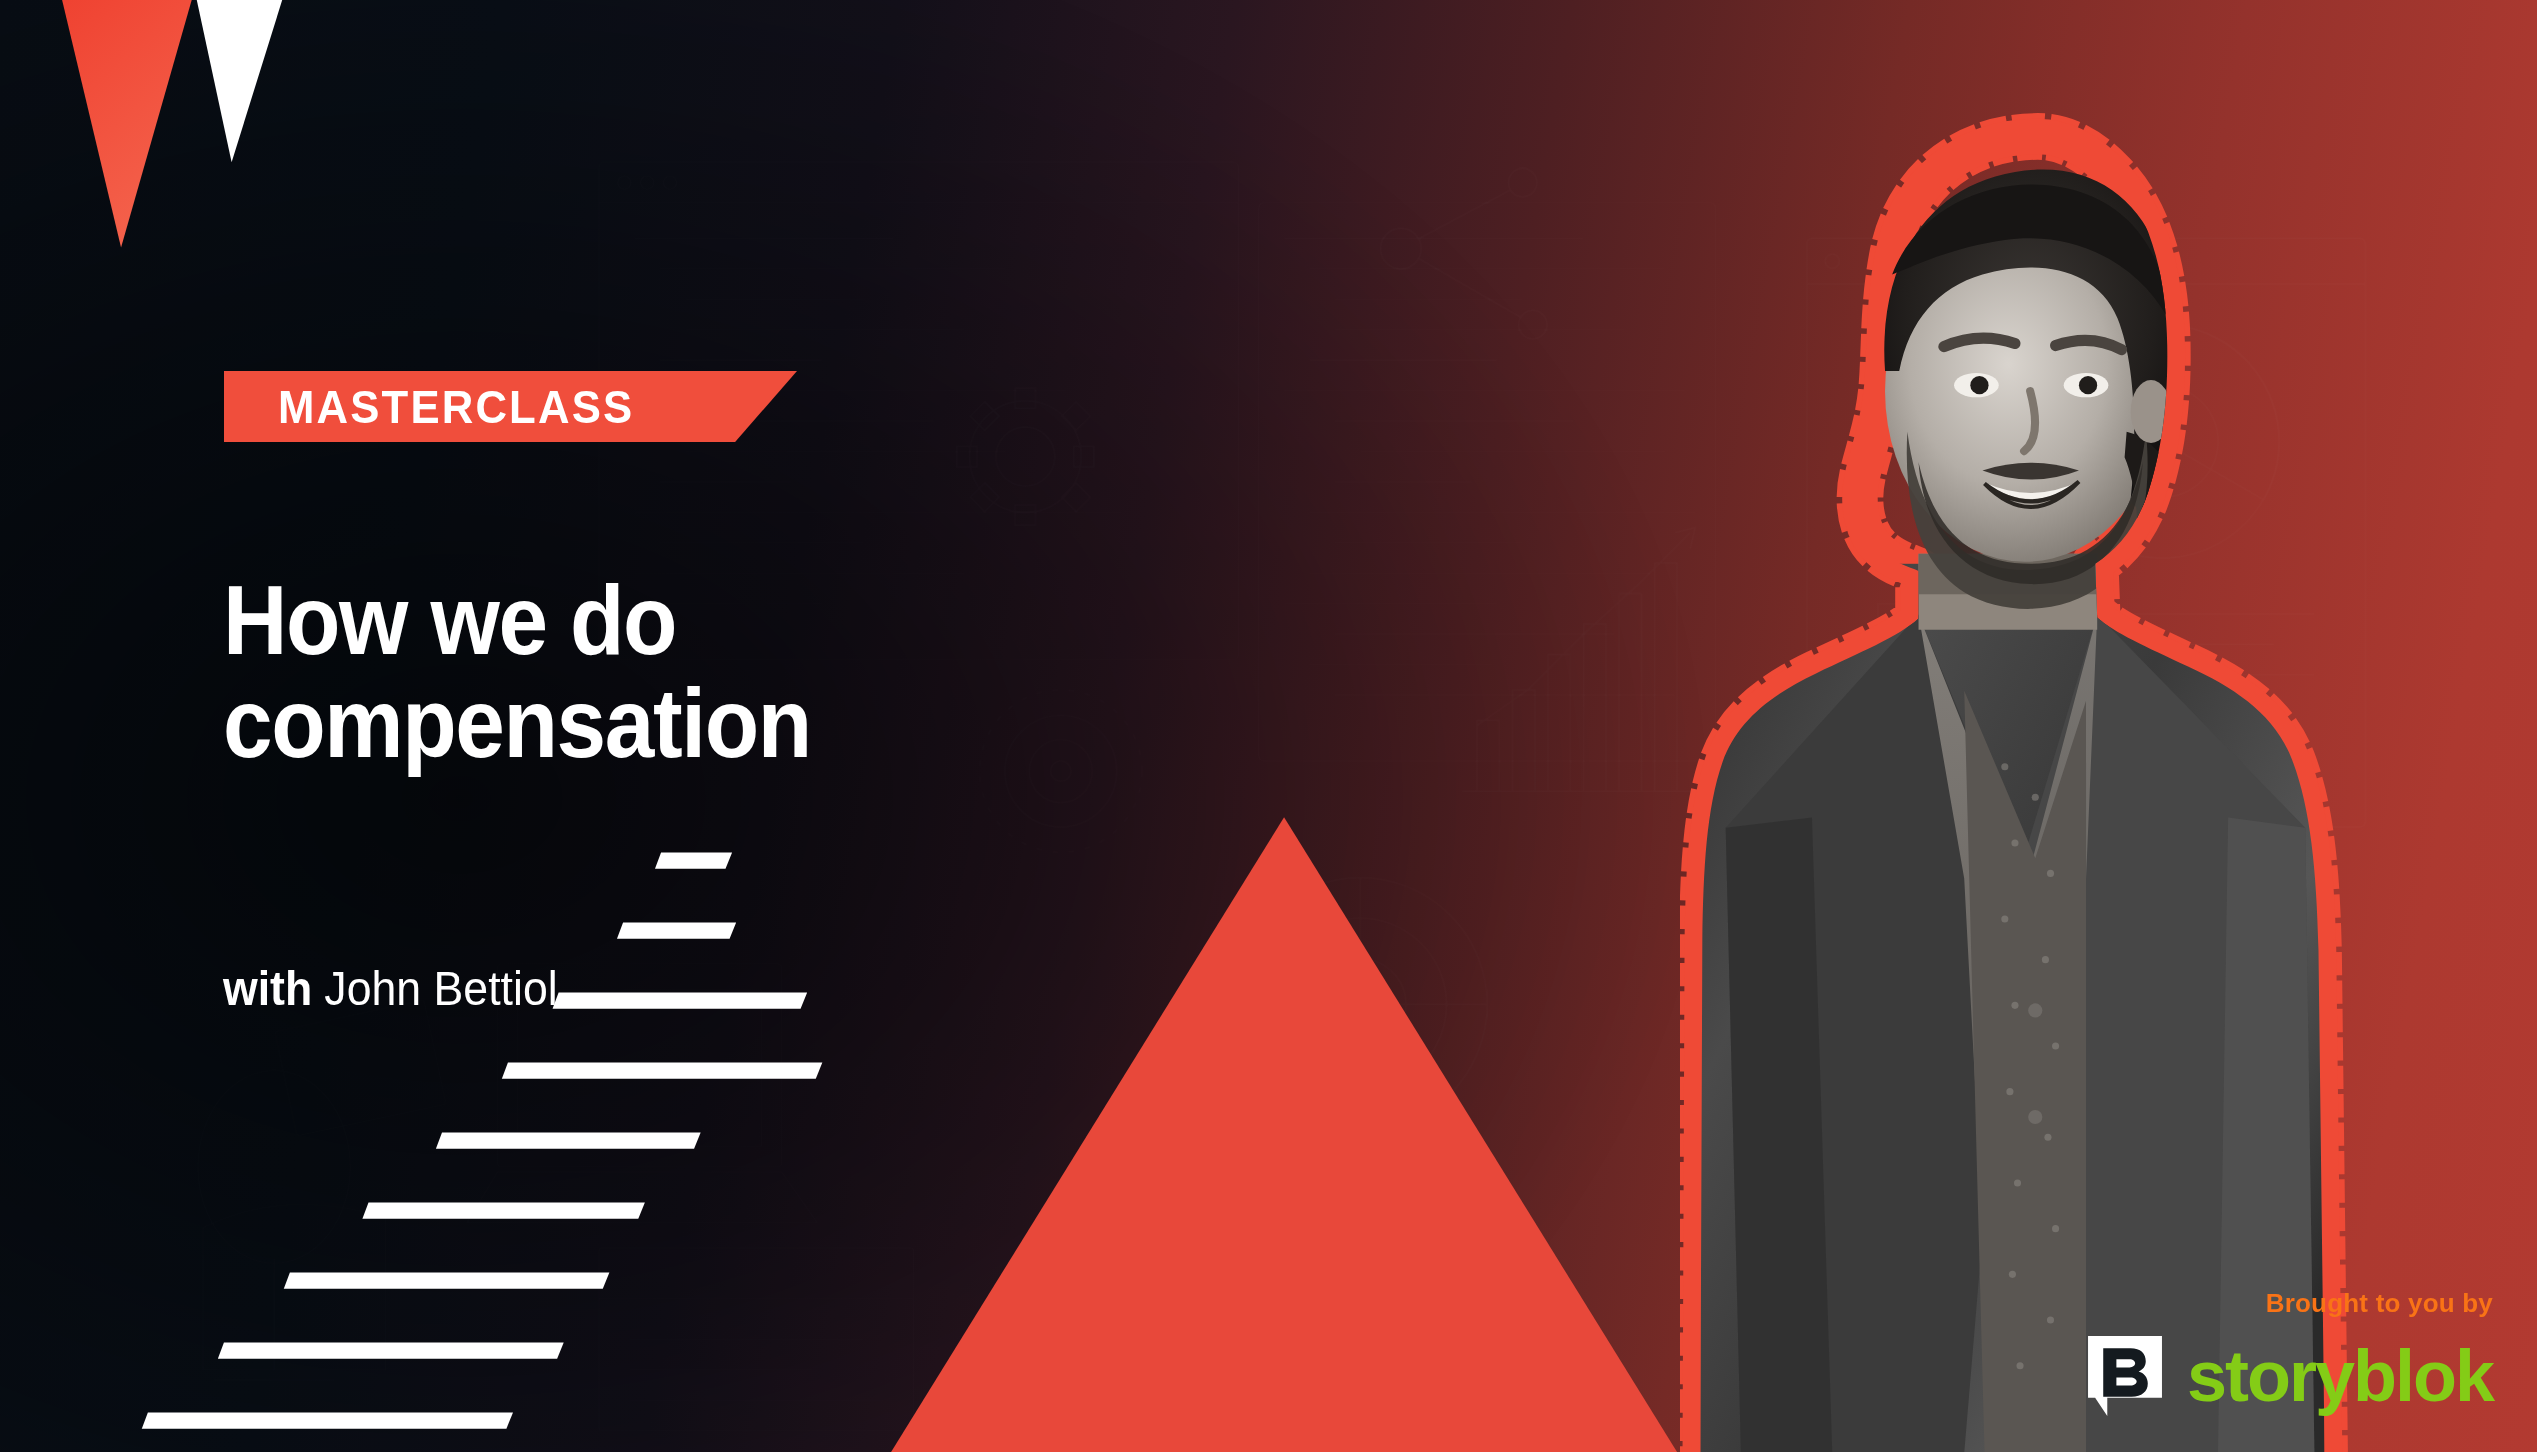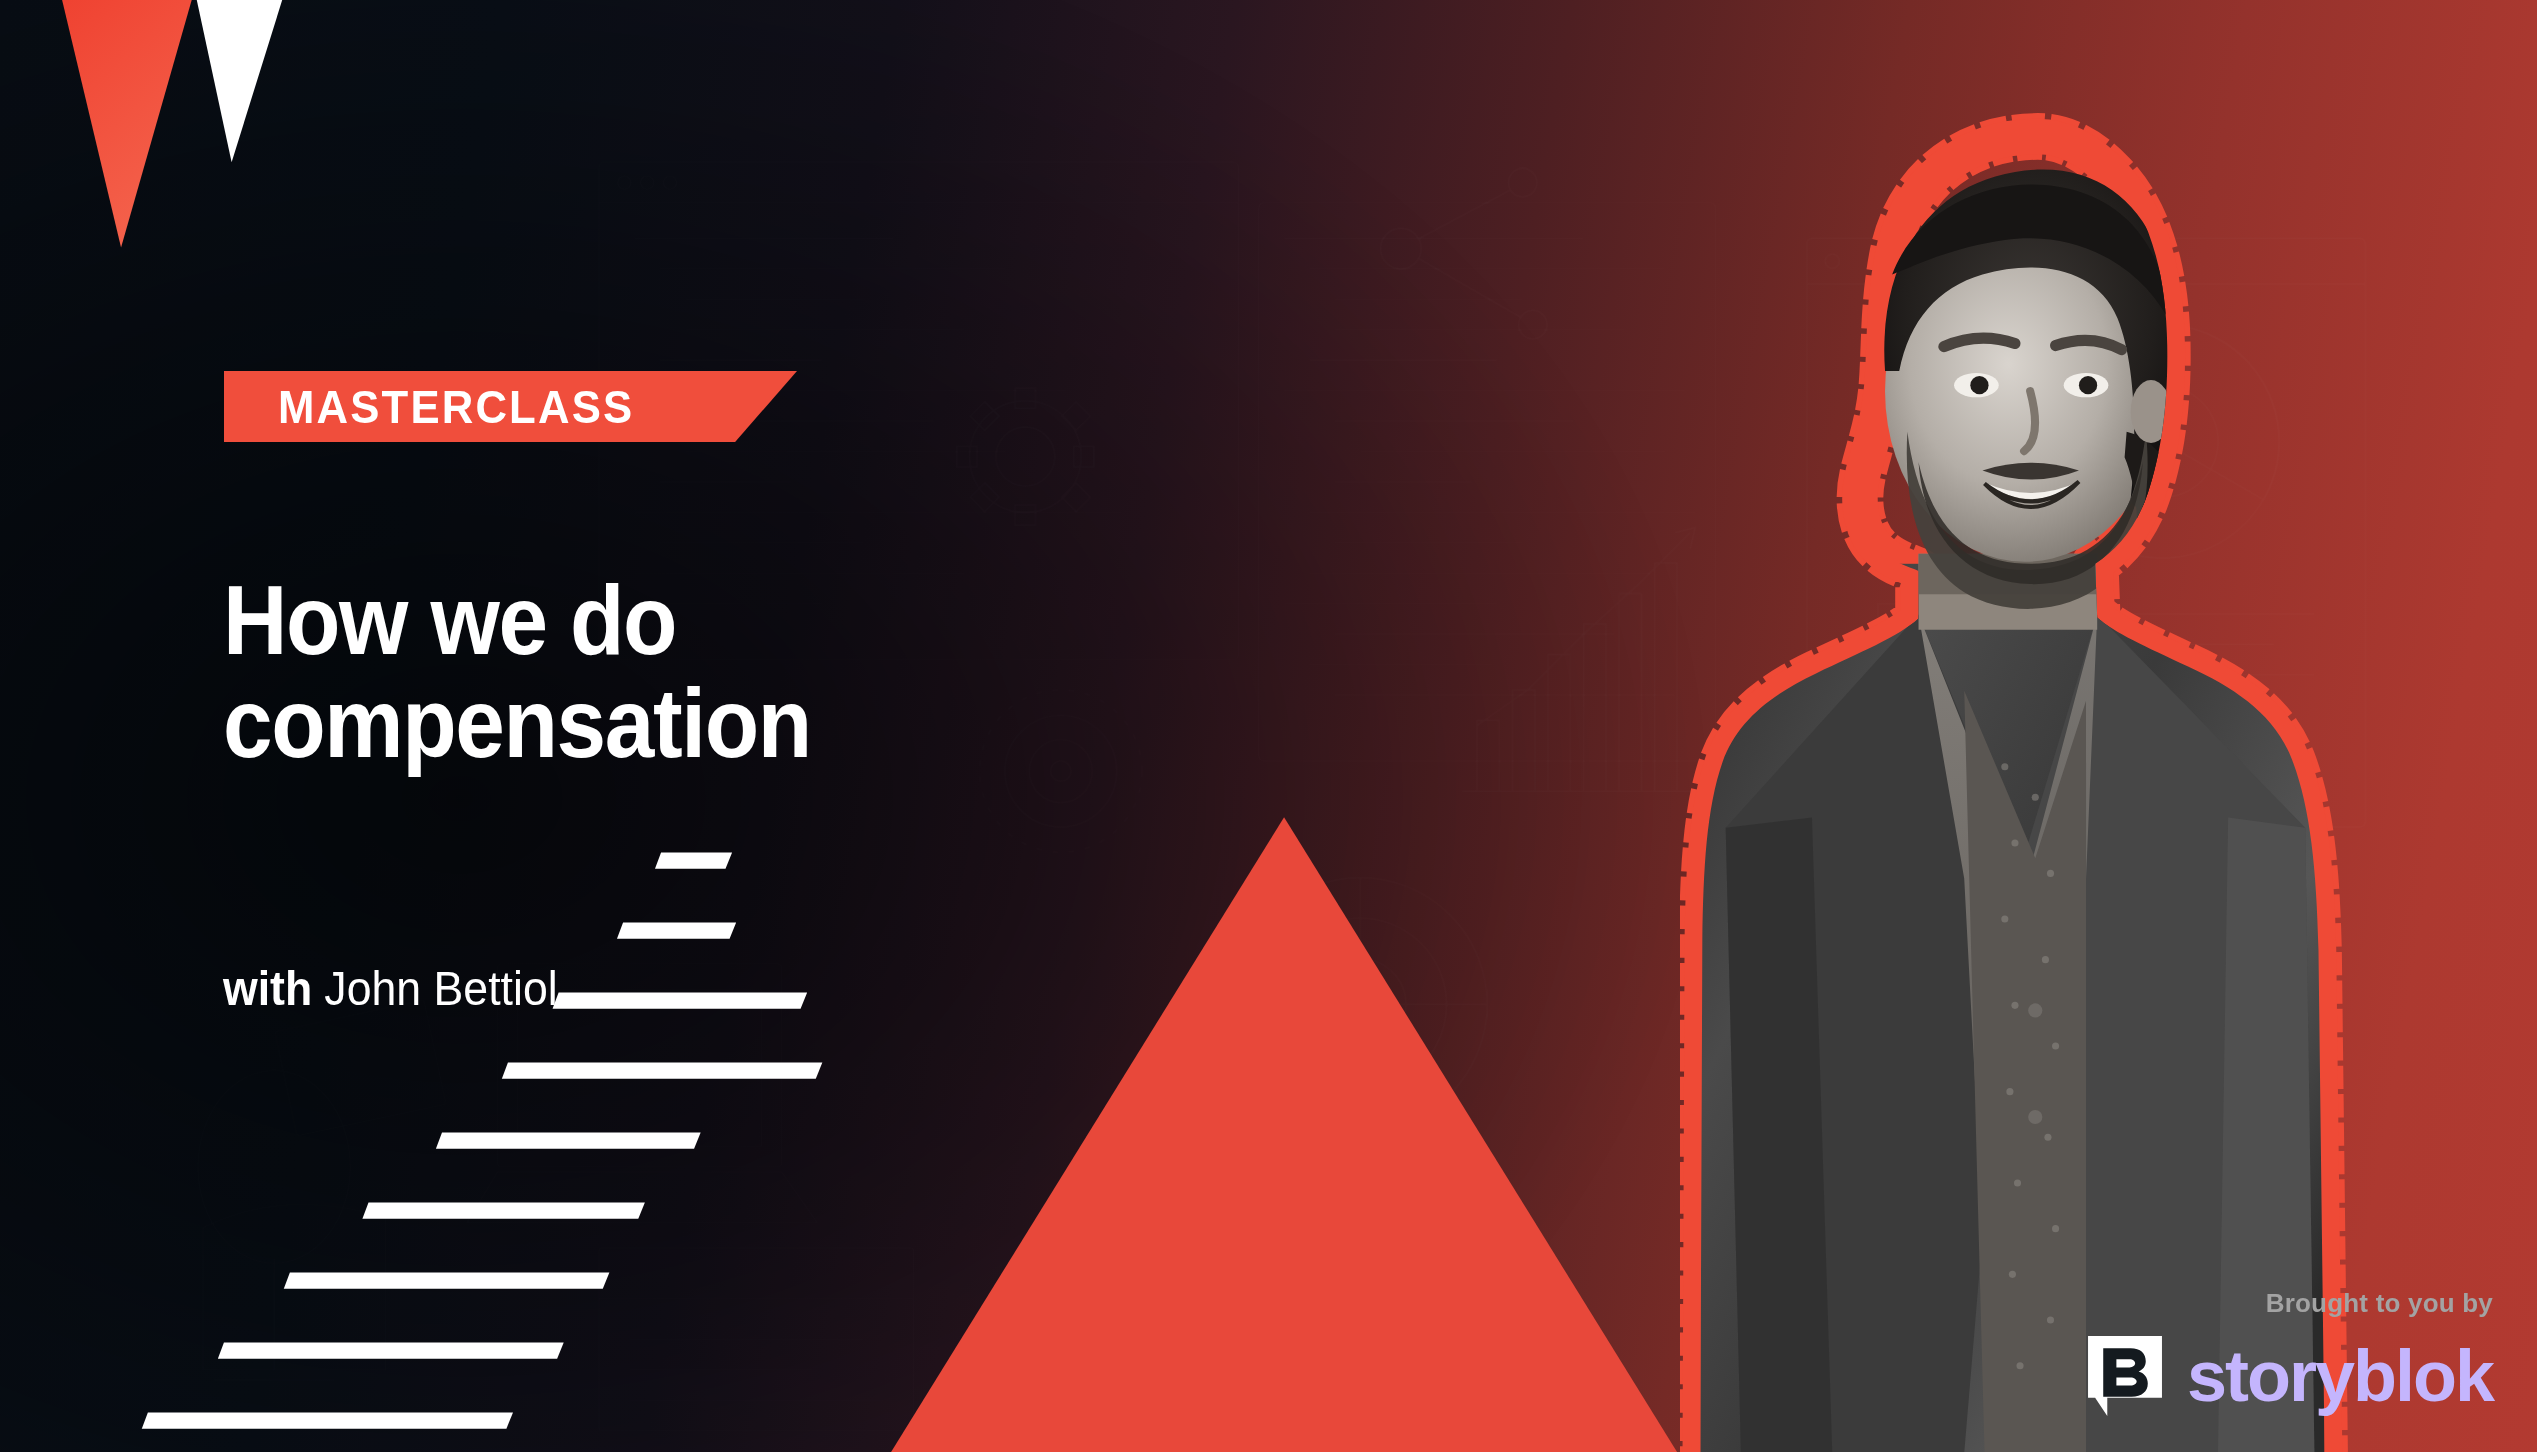--- a/index.html
+++ b/index.html
@@ -109,35 +109,35 @@
   }
   .speaker .with{ font-weight:700; }
   .speaker .name{ font-weight:400; margin-left:13px; }
 
   
   .sponsor{
     position:absolute; right:61px; bottom:36px;
     text-align:right;
   }
   .sponsor-kicker{
-    color:#a3a3a3;
+    color:#f97316;
     font-size:26px;
     font-weight:700;
     letter-spacing:0.2px;
     line-height:1;
     margin-bottom:20px;
     white-space:nowrap;
   }
   .sponsor-logo{
     display:flex; align-items:center; justify-content:flex-end; gap:17px;
   }
   .sb-mark{ width:74px; height:80px; flex:0 0 auto; }
   .sb-mark svg{ width:100%; height:100%; display:block; }
   .sb-word{
-    color:#c4b5fd;
+    color:#84cc16;
     font-size:72px;
     font-weight:700;
     letter-spacing:-2px;
     line-height:1;
     white-space:nowrap;
     margin-left:8px;
   }
 </style>
 </head>
 <body>

